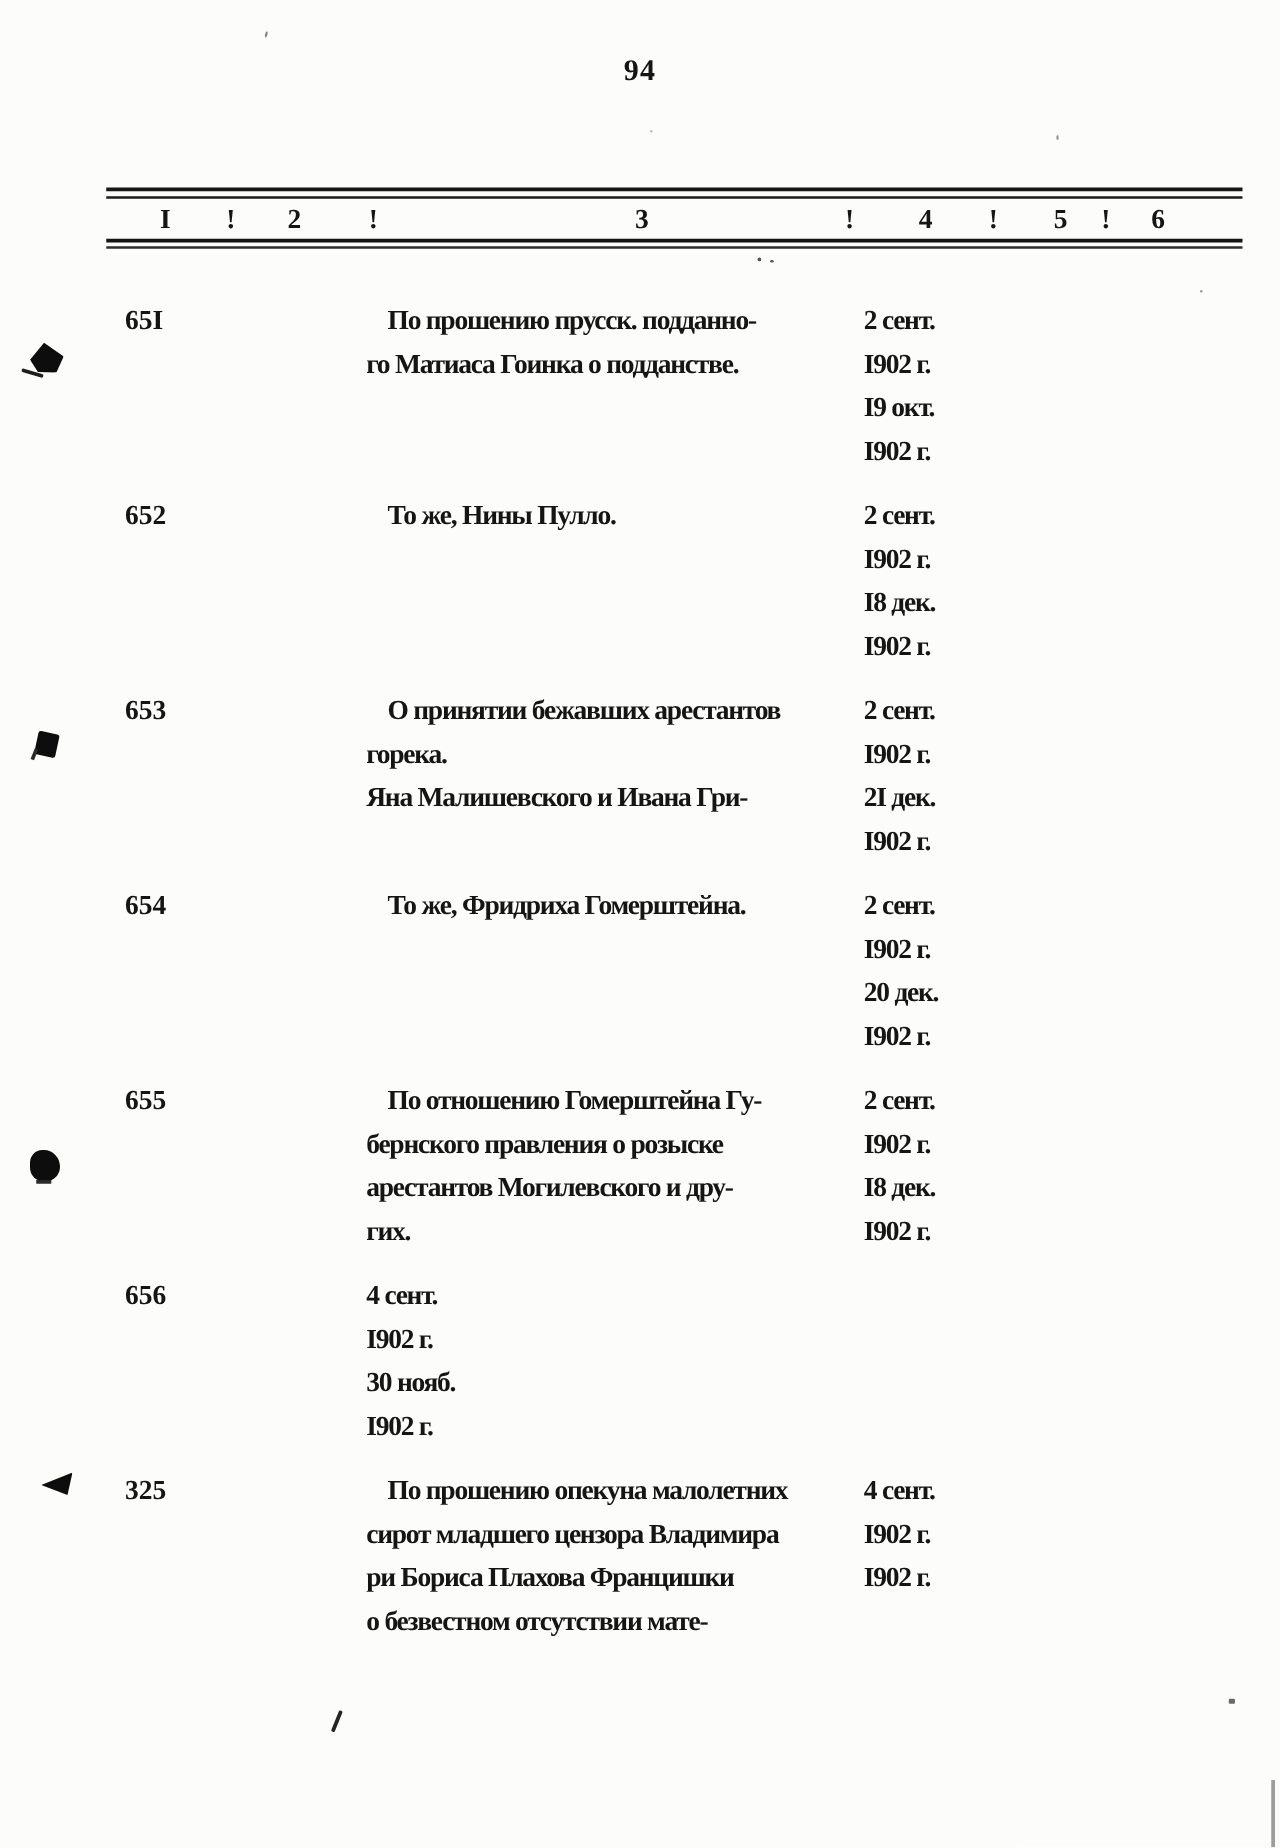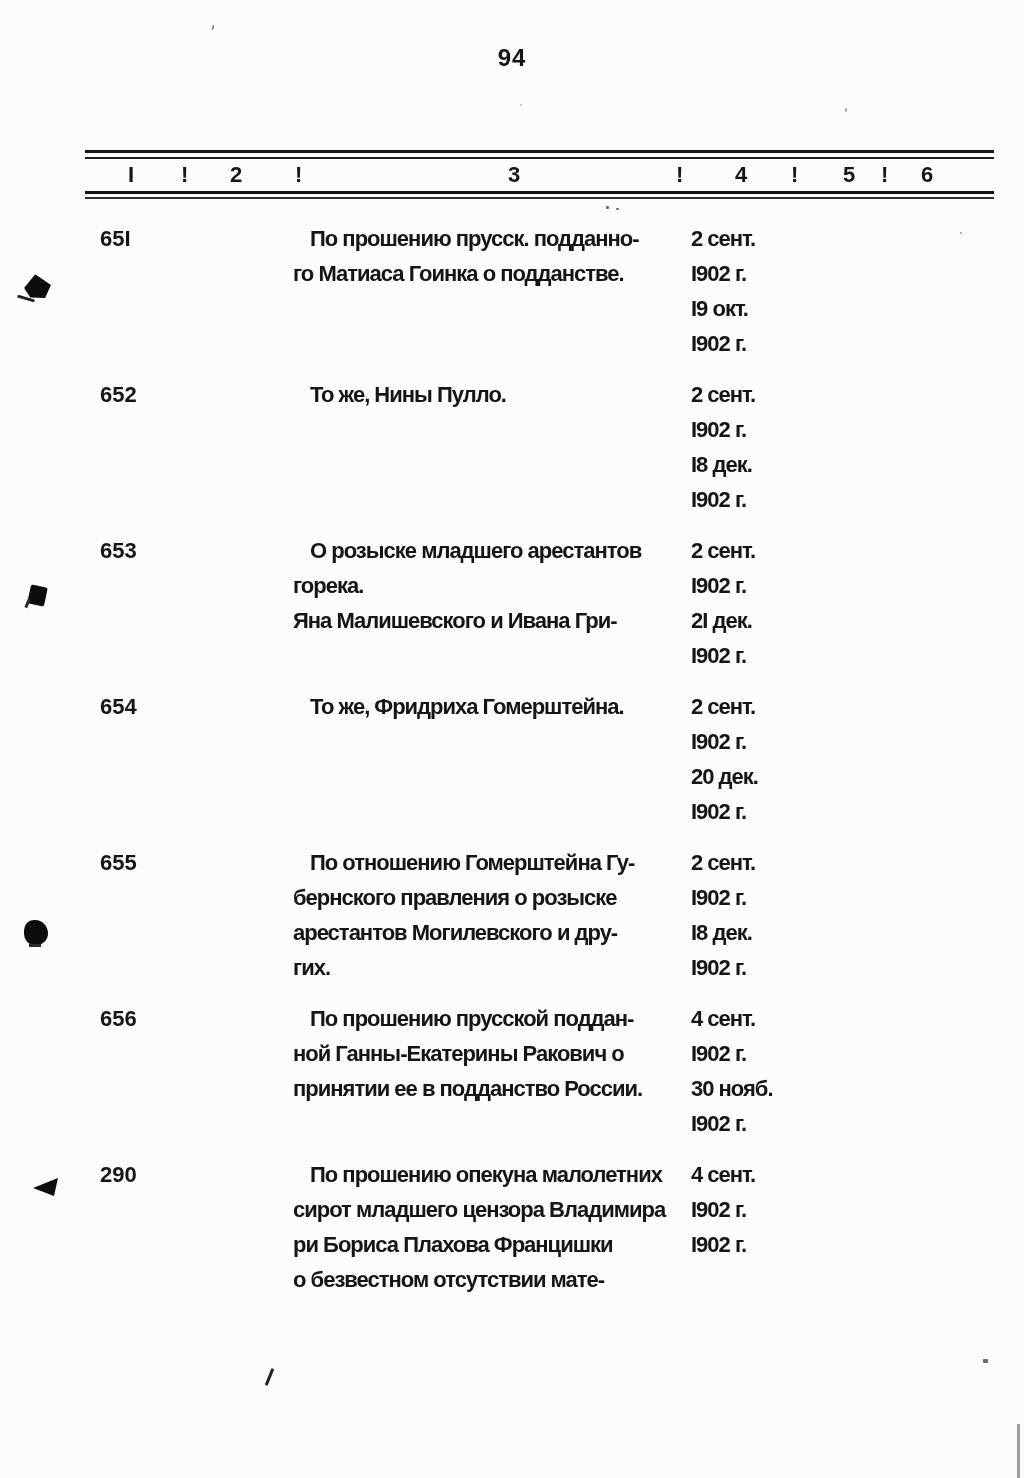--- a/index.html
+++ b/index.html
@@ -1,21 +1,21 @@
 <!DOCTYPE html>
 <html><head>
 <meta charset="utf-8">
 <style>
   html,body{margin:0;padding:0;background:#ffffff;}
   .page{
     position:relative;
     width:1024px;height:1478px;
     background:#fcfcfa;
     overflow:hidden;
-    font-family:Liberation Sans, sans-serif;
+    font-family:Liberation Serif, serif;
     color:#151515;
   }
   .page-number{
     position:absolute;top:44px;left:0;width:100%;
     text-align:center;font-size:24px;font-weight:bold;letter-spacing:1px;
   }
   
   .rule{position:absolute;left:85px;width:909px;box-sizing:border-box;}
   .rule-top{top:150px;height:9px;border-top:3px solid #171717;border-bottom:2px solid #1c1c1c;}
   .rule-bottom{top:191px;height:8px;border-top:3px solid #141414;border-bottom:2px solid #2e2e2e;}
@@ -28,21 +28,21 @@
   .header-cell:nth-child(3){left:230px;}
   .header-cell:nth-child(4){left:295px;}
   .header-cell:nth-child(5){left:508px;}
   .header-cell:nth-child(6){left:676px;}
   .header-cell:nth-child(7){left:735px;}
   .header-cell:nth-child(8){left:791px;}
   .header-cell:nth-child(9){left:843px;}
   .header-cell:nth-child(10){left:881px;}
   .header-cell:nth-child(11){left:921px;}
   
-  .entries{position:absolute;top:221px;left:0;width:1024px;}
+  .entries{position:absolute;top:238px;left:0;width:1024px;}
   .entry{display:flex;margin-bottom:16px;
     font-size:22px;font-weight:bold;line-height:35px;letter-spacing:-1px;}
   .entry-num{flex:0 0 193px;margin-left:100px;letter-spacing:0;}
   .entry-desc{flex:0 0 398px;}
   .entry-desc .line:first-child{text-indent:17px;}
   .entry-dates{flex:1 1 auto;}
   
   .mark{position:absolute;background:#0d0d0d;}
   .mark-1{left:24px;top:274px;width:27px;height:25px;
     clip-path:polygon(48% 0,100% 52%,72% 100%,18% 90%,0 48%);transform:rotate(-8deg);}
@@ -115,21 +115,21 @@
           <div class="line">2 сент.</div>
           <div class="line">I902 г.</div>
           <div class="line">I8 дек.</div>
           <div class="line">I902 г.</div>
         </div>
     </div>
 
     <div class="entry">
       <div class="entry-num">653</div>
       <div class="entry-desc">
-          <div class="line">О розыске младшего арестантов</div>
+          <div class="line">О принятии бежавших арестантов</div>
           <div class="line">горека.</div>
           <div class="line">Яна Малишевского  и Ивана Гри-</div>
         </div>
       <div class="entry-dates">
           <div class="line">2 сент.</div>
           <div class="line">I902 г.</div>
           <div class="line">2I дек.</div>
           <div class="line">I902 г.</div>
         </div>
     </div>
@@ -158,35 +158,30 @@
       <div class="entry-dates">
           <div class="line">2 сент.</div>
           <div class="line">I902 г.</div>
           <div class="line">I8 дек.</div>
           <div class="line">I902 г.</div>
         </div>
     </div>
 
     <div class="entry">
       <div class="entry-num">656</div>
-      <div class="entry-desc">
-          <div class="line">По прошению прусской  поддан-</div>
-          <div class="line">ной Ганны-Екатерины Ракович о</div>
-          <div class="line">принятии ее в подданство России.</div>
-        </div>
       <div class="entry-dates">
           <div class="line">4 сент.</div>
           <div class="line">I902 г.</div>
           <div class="line">30 нояб.</div>
           <div class="line">I902 г.</div>
         </div>
     </div>
 
     <div class="entry">
-      <div class="entry-num">290</div>
+      <div class="entry-num">325</div>
       <div class="entry-desc">
           <div class="line">По прошению опекуна малолетних</div>
           <div class="line">сирот младшего цензора Владимира</div>
           <div class="line">ри Бориса Плахова Францишки</div>
           <div class="line">о безвестном отсутствии мате-</div>
         </div>
       <div class="entry-dates">
           <div class="line">4 сент.</div>
           <div class="line">I902 г.</div>
           <div class="line">I902 г.</div>

